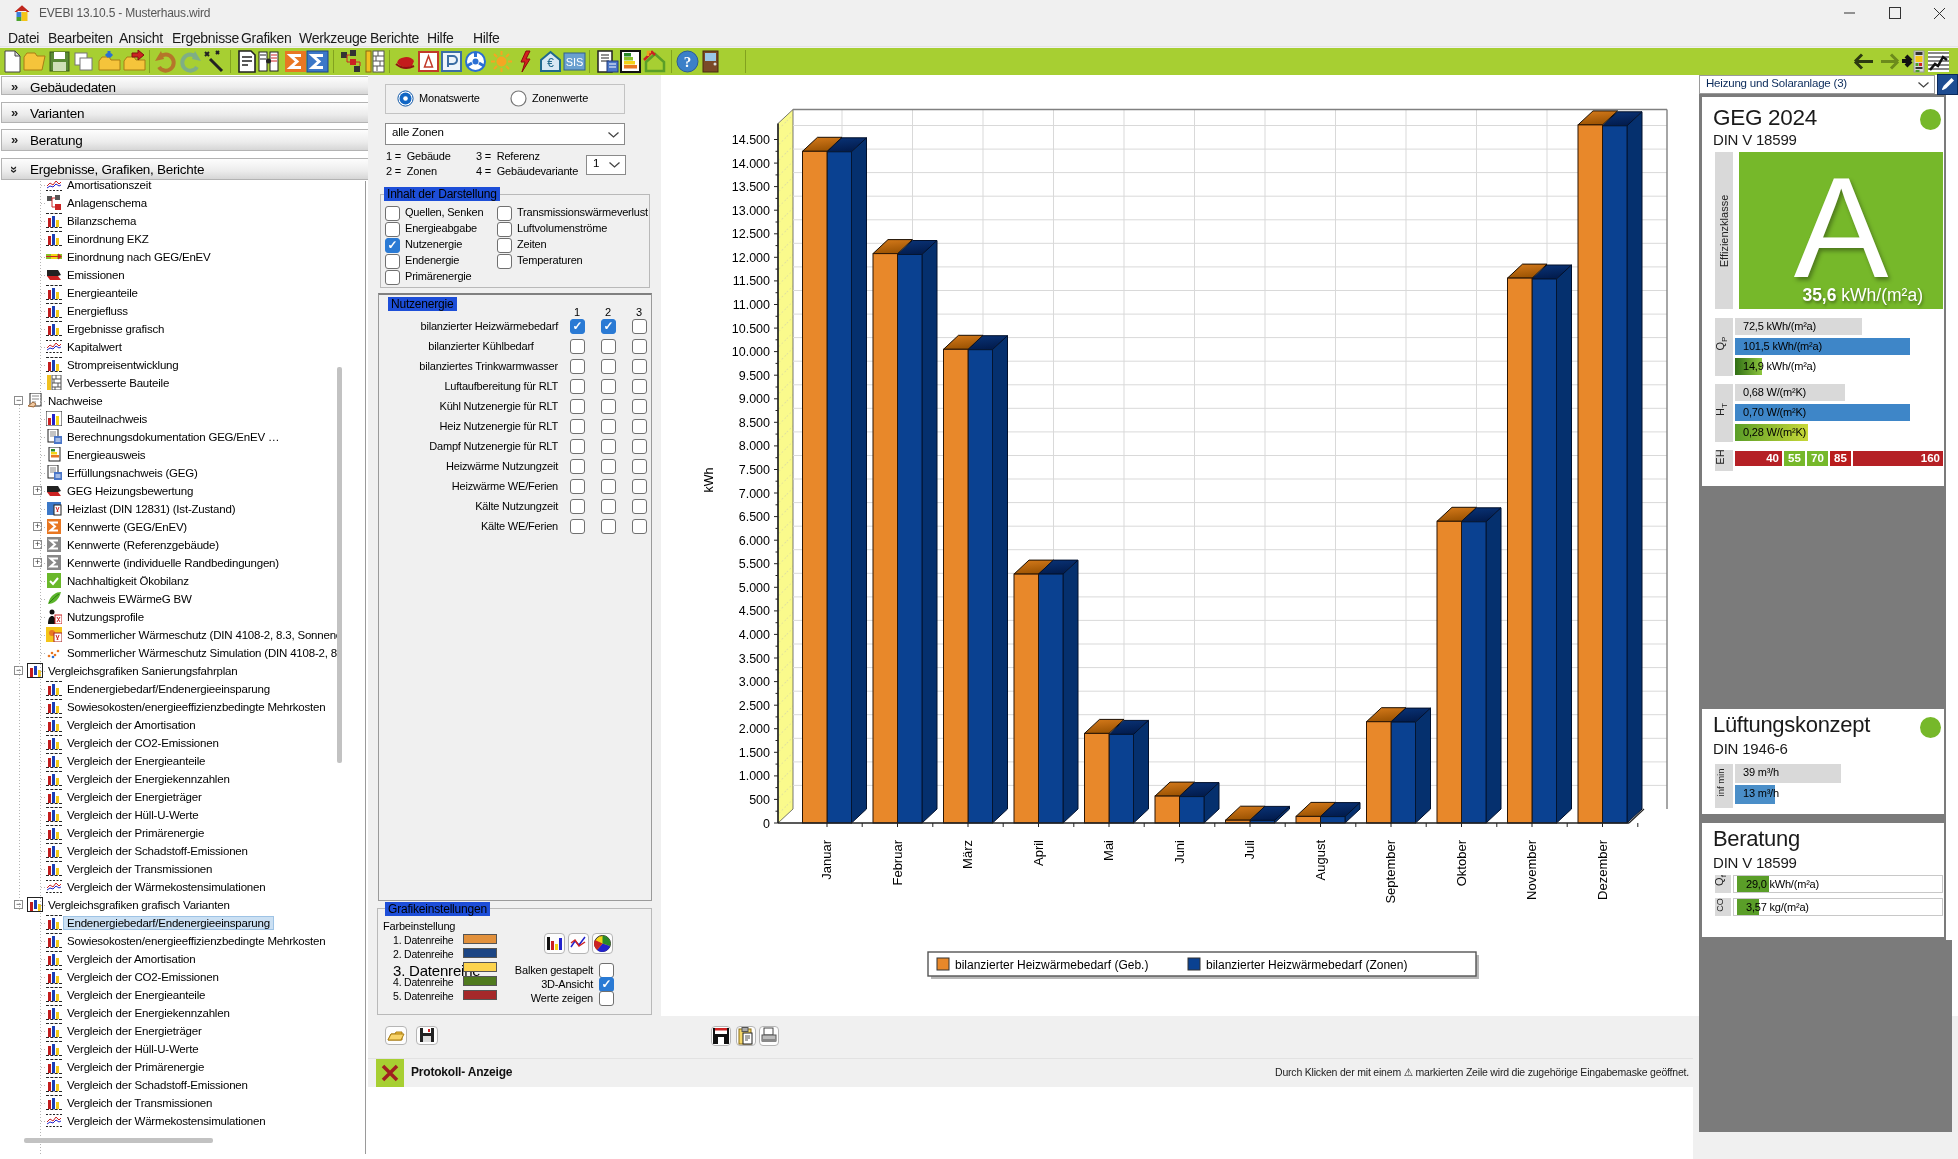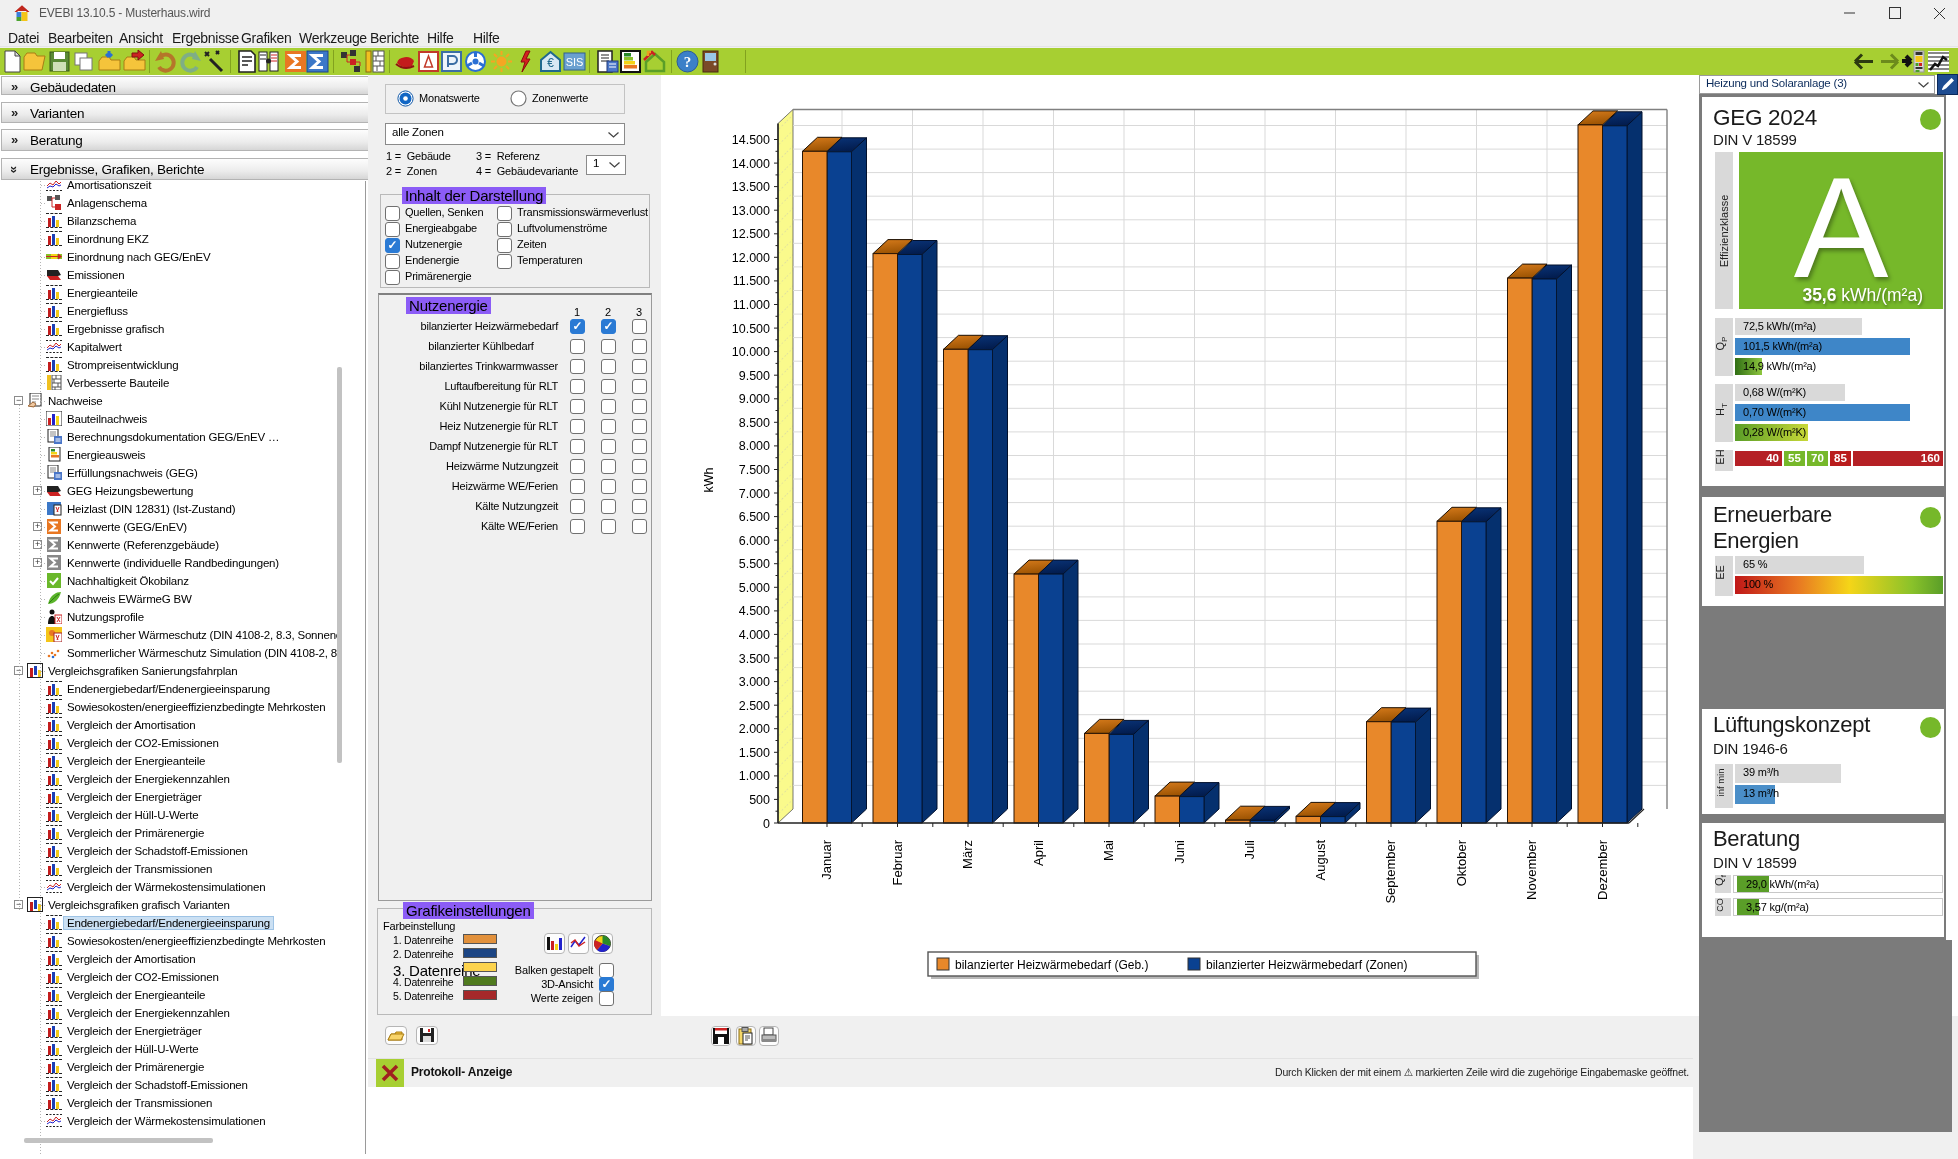--- a/index.html
+++ b/index.html
@@ -33,21 +33,21 @@
 .ti.barS{border:1px solid #222;background:
  linear-gradient(#c21c1c,#c21c1c) 2px 4px/3px 9px no-repeat,
  linear-gradient(#1c3fb4,#1c3fb4) 6px 2px/3px 9px no-repeat,
  linear-gradient(#f4c918,#f4c918) 10px 6px/3px 7px no-repeat,#fff;}
 #lpsb{position:absolute;left:337px;top:292px;width:5px;height:396px;background:#c2c2c2;border-radius:2px;}
 #lpsbh{position:absolute;left:24px;top:1063px;width:189px;height:5px;background:#c2c2c2;border-radius:2px;}
 
 #midpanel{position:absolute;left:368px;top:75px;width:293px;height:1012px;background:#f0f0f0;}
 .box{position:absolute;border:1px solid #c3c3c3;}
 .gb{position:absolute;border:1px solid #b9b9b9;}
-.gbl{position:absolute;font-size:15px;color:#000;background:#8b5cf6;padding:0 3px;letter-spacing:-0.2px;margin-left:18px;}
+.gbl{position:absolute;font-size:12px;color:#000;background:#1d4ed8;padding:0 3px;letter-spacing:-0.2px;}
 .cb{position:absolute;width:15px;height:15px;background:#fff;border:1px solid #707070;border-radius:3px;}
 .cbc{position:absolute;width:15px;height:15px;background:#2a7ad4;border:1px solid #2a7ad4;border-radius:3px;color:#fff;
  font-size:12px;line-height:13px;text-align:center;font-weight:bold;}
 .lb{position:absolute;font-size:11px;color:#000;white-space:nowrap;letter-spacing:-0.2px;}
 .combo{position:absolute;background:#fff;border:1px solid #8a8a8a;font-size:11.5px;color:#000;letter-spacing:-0.2px;}
 .combo .cv{position:absolute;left:6px;top:2px;}
 .combo .ca{position:absolute;right:5px;top:45%;width:11px;height:6px;}
 .swatch{position:absolute;width:34px;height:10px;border:1px solid #555;}
 .btnw{position:absolute;background:#fdfdfd;border:1px solid #b5b5b5;border-radius:4px;}
 
@@ -1181,33 +1181,20 @@
           <text x="12.5" y="10.5" transform="rotate(-90 9.0 10.5)" text-anchor="middle" font-size="11" fill="#222" font-family="Liberation Sans,sans-serif">EH</text>
         </svg></div>
 <div class="abs" style="left:33px;top:353px;width:208px;height:17px;background:#fff">
 <div class="abs" style="left:0px;top:1px;width:47px;height:15px;background:#b52025;color:#fff;font-weight:bold;text-align:right;padding-right:3px;line-height:15px;font-size:11.5px">40</div>
 <div class="abs" style="left:49px;top:1px;width:21px;height:15px;background:#76b82a;color:#fff;font-weight:bold;text-align:center;line-height:15px;font-size:11.5px">55</div>
 <div class="abs" style="left:72px;top:1px;width:21px;height:15px;background:#76b82a;color:#fff;font-weight:bold;text-align:center;line-height:15px;font-size:11.5px">70</div>
 <div class="abs" style="left:95px;top:1px;width:21px;height:15px;background:#b91c1c;color:#fff;font-weight:bold;text-align:center;line-height:15px;font-size:11.5px">85</div>
 <div class="abs" style="left:118px;top:1px;width:90px;height:15px;background:#b52025;color:#fff;font-weight:bold;text-align:right;padding-right:3px;line-height:15px;font-size:11.5px">160</div>
 </div>
 </div>
-<div class="card" style="top:422px;height:109px">
-<div class="abs ctitle" style="left:11px;top:5px;font-size:22px">Erneuerbare<br>Energien</div>
-<div class="dot" style="left:218px;top:10px;background:#76b82a"></div>
-<div class="rlbl" style="left:13px;top:59px;width:18px;height:40px"><svg width="18" height="40">
-          <text x="12.5" y="20.0" transform="rotate(-90 9.0 20.0)" text-anchor="middle" font-size="11" fill="#222" font-family="Liberation Sans,sans-serif">EE</text>
-        </svg></div>
-<div class="rbar" style="left:33px;top:59px;width:208px;height:18px;background:linear-gradient(to right,#d9d9d9 0,#d9d9d9 62%,#fff 62%)">
-        <span class="rbart">65 %</span>
-      </div>
-<div class="rbar" style="left:33px;top:79px;width:208px;height:18px;background:linear-gradient(to right,#c01818,#e87722 30%,#f5d518 55%,#8ac22a 85%,#5a9e28)">
-        <span class="rbart">100 %</span>
-      </div>
-</div>
 <div class="card" style="top:634px;height:105px">
 <div class="abs ctitle" style="left:11px;top:3px;font-size:22px">Lüftungskonzept</div>
 <div class="abs csub" style="left:11px;top:31px">DIN 1946-6</div>
 <div class="dot" style="left:218px;top:8px;background:#76b82a"></div>
 <div class="rlbl" style="left:13px;top:55px;width:18px;height:44px"><svg width="18" height="44">
           <text x="12.5" y="22.0" transform="rotate(-90 9.0 22.0)" text-anchor="middle" font-size="11" fill="#222" font-family="Liberation Sans,sans-serif"><tspan font-size="9.5">inf min</tspan></text>
         </svg></div>
 <div class="rbar" style="left:33px;top:55px;width:208px;height:19px;background:linear-gradient(to right,#d9d9d9 0,#d9d9d9 51%,#fff 51%)">
         <span class="rbart">39 m³/h</span>
       </div>

